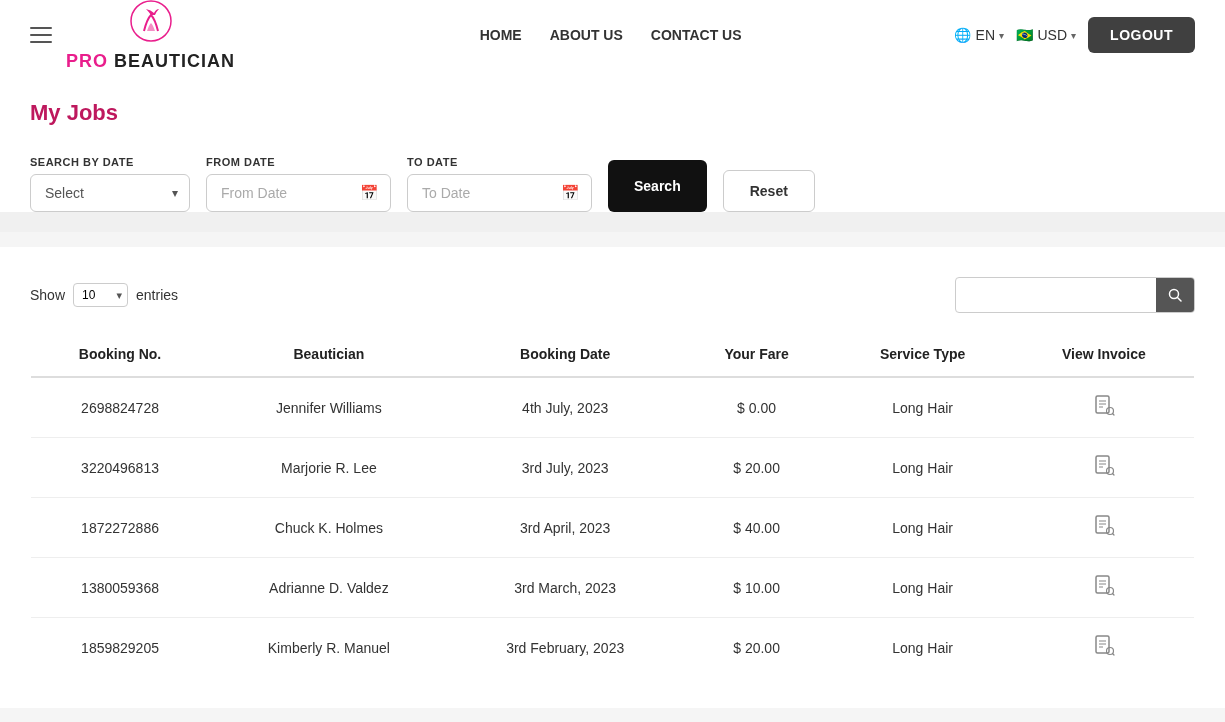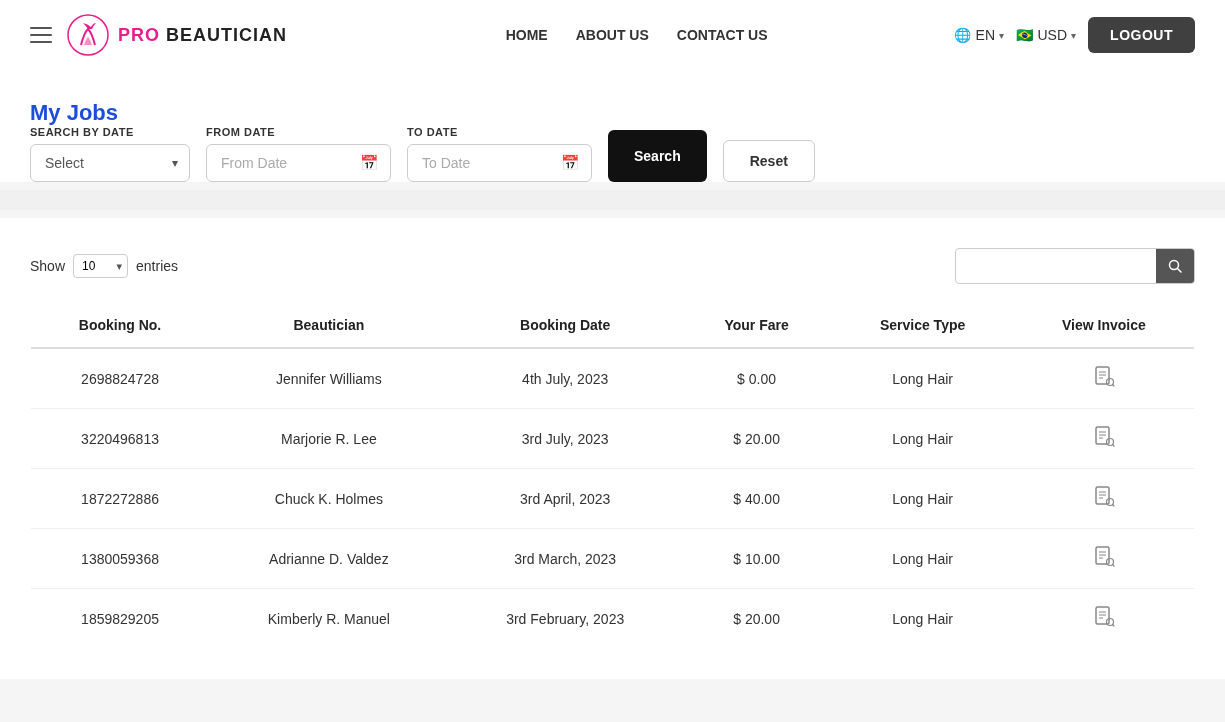--- a/index.html
+++ b/index.html
@@ -11,43 +11,43 @@
       display: flex;
       align-items: center;
       justify-content: space-between;
       padding: 0 30px;
       height: 70px;
       box-shadow: 0 1px 4px rgba(0,0,0,0.08);
     }
     .header-left { display: flex; align-items: center; gap: 14px; }
     .hamburger { cursor: pointer; display: flex; flex-direction: column; gap: 5px; }
     .hamburger span { display: block; width: 22px; height: 2px; background: #555; border-radius: 2px; }
-    .logo { display: flex; align-items: center; gap: 8px; }
+    .logo { display: flex; align-items: center; gap: 8px; flex-direction: column; }
     .logo-icon { width: 44px; height: 44px; }
     .logo-text { font-size: 18px; font-weight: 700; letter-spacing: 1px; color: #222; }
     .logo-text span { color: #e91e8c; }
     .header-nav { display: flex; align-items: center; gap: 28px; padding-left: 32px; }
     .nav-link { font-weight: 600; font-size: 14px; color: #333; text-decoration: none; cursor: pointer; }
     .header-right { display: flex; align-items: center; gap: 12px; }
     .lang-btn, .currency-btn {
       display: flex; align-items: center; gap: 4px;
       background: none; border: none; cursor: pointer; font-size: 14px; color: #333; font-weight: 500;
     }
     .chevron-down { font-size: 10px; color: #666; }
     .logout-btn {
       background: #404040; color: #fff; border: none; border-radius: 6px;
       padding: 10px 22px; font-size: 14px; font-weight: 700; cursor: pointer; letter-spacing: 0.5px;
     }
 
     
     .page-content { padding: 30px 30px 0 30px; background: #fff; }
-    .page-title { font-size: 22px; font-weight: 700; color: #1d4ed8; }
-
-    
-    .filter-bar { display: flex; align-items: flex-end; gap: 16px; flex-wrap: wrap; margin-bottom: 8px; }
+    .page-title { font-size: 22px; font-weight: 700; color: #be185d; margin-bottom: 30px; }
+
+    
+    .filter-bar { display: flex; align-items: flex-end; gap: 16px; flex-wrap: wrap; margin-bottom: 0; }
     .filter-group { display: flex; flex-direction: column; gap: 6px; }
     .filter-label { font-size: 11px; font-weight: 700; color: #333; letter-spacing: 0.5px; text-transform: uppercase; }
     .select-wrapper { position: relative; }
     .select-wrapper select {
       appearance: none; border: 1px solid #ccc; border-radius: 6px;
       padding: 10px 36px 10px 14px; font-size: 14px; color: #555;
       background: #fff; cursor: pointer; width: 160px; outline: none;
     }
     .select-arrow {
       position: absolute; right: 12px; top: 50%; transform: translateY(-50%);
@@ -69,21 +69,21 @@
       padding: 11px 26px; font-size: 14px; font-weight: 600; cursor: pointer;
       height: 52px;
     }
     .reset-btn {
       background: #fff; color: #333; border: 1px solid #ccc; border-radius: 6px;
       padding: 11px 26px; font-size: 14px; font-weight: 600; cursor: pointer;
       height: 42px;
     }
 
     
-    .table-section { background: #fff; margin: 8px 0 0 0; padding: 30px; }
+    .table-section { background: #fff; margin: 15px 0 0 0; padding: 30px; }
     .table-controls { display: flex; align-items: center; justify-content: space-between; margin-bottom: 18px; }
     .show-entries { display: flex; align-items: center; gap: 8px; font-size: 14px; color: #333; }
     .entries-select {
       border: 1px solid #ccc; border-radius: 4px; padding: 4px 24px 4px 8px;
       font-size: 12px; background: #fff; cursor: pointer; appearance: none;
       position: relative;
     }
     .entries-wrapper { position: relative; display: inline-block; }
     .entries-wrapper::after {
       content: '▾'; position: absolute; right: 6px; top: 50%; transform: translateY(-50%);

